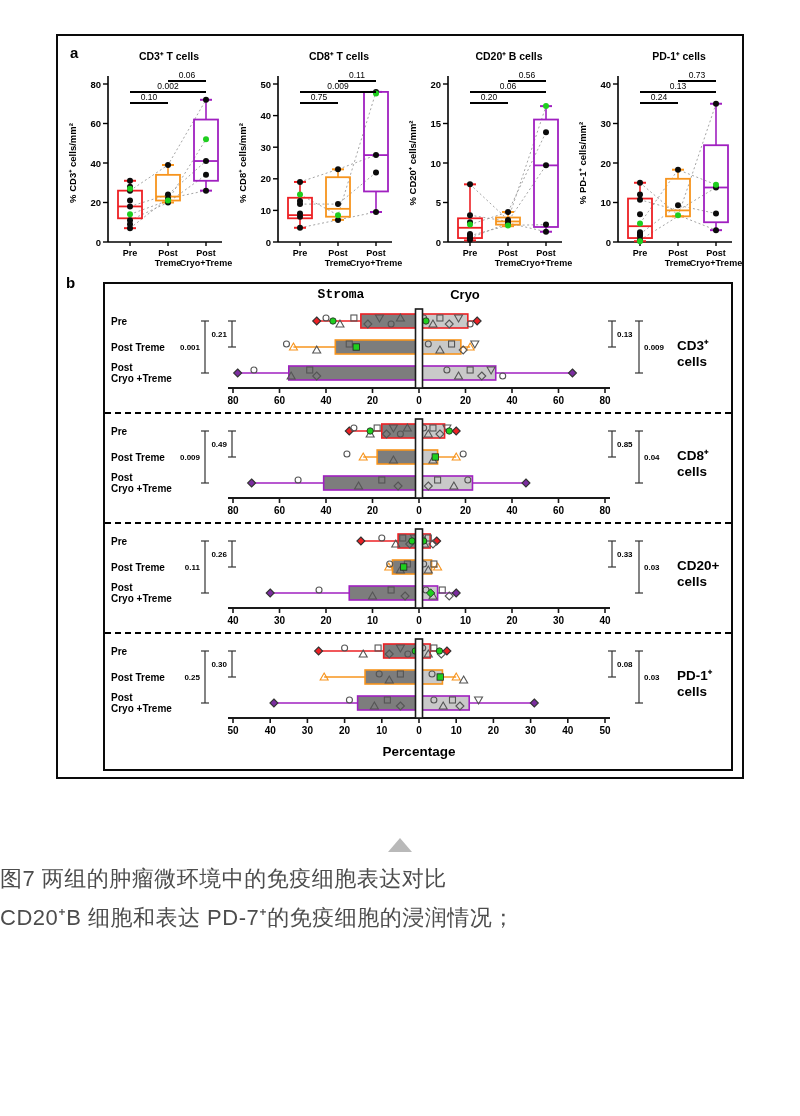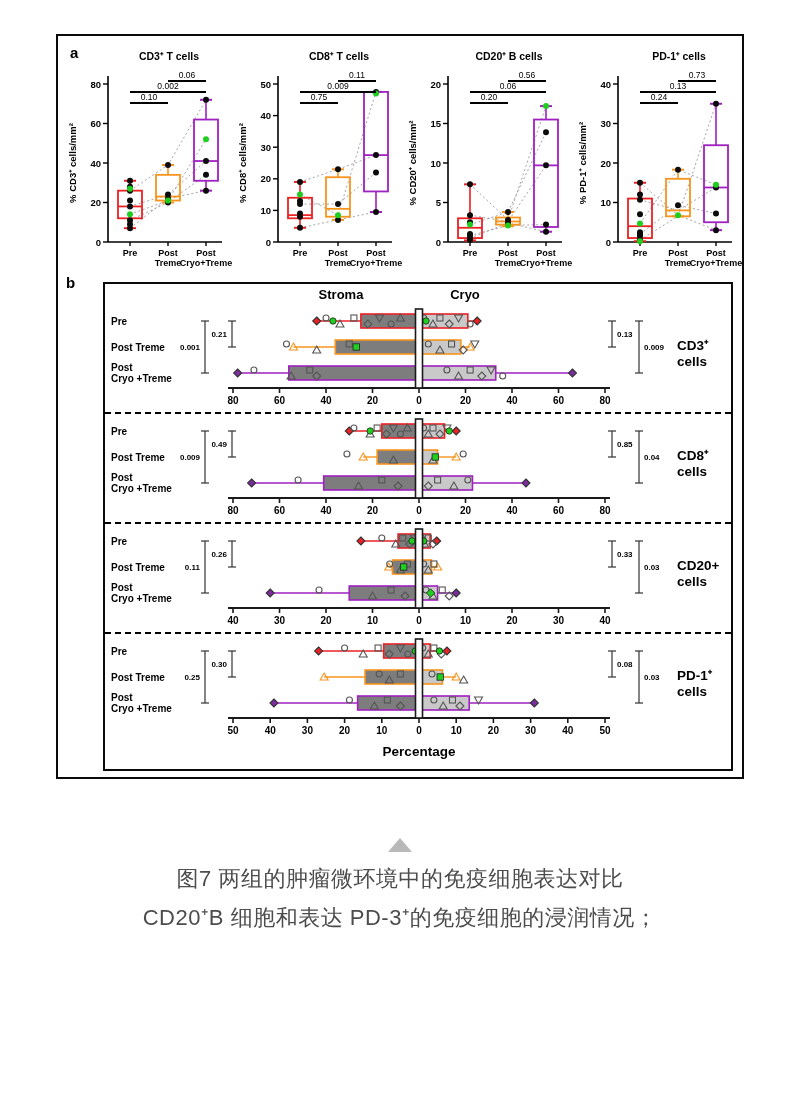--- a/index.html
+++ b/index.html
@@ -6,29 +6,29 @@
   body{width:800px;height:1116px;position:relative;font-family:"Liberation Sans",sans-serif;color:#000;}
   svg{font-family:"Liberation Sans",sans-serif;display:block;}
   .figure-box{position:absolute;left:56px;top:34px;width:684px;height:741px;border:2px solid #0a0a0a;background:#fff;}
   .panel-label{position:absolute;font-weight:bold;font-size:15px;color:#000;}
   #labelA{left:12px;top:8px;}
   #labelB{left:8px;top:238px;}
   .panel-a{position:absolute;left:6px;top:4px;display:flex;}
   .panel-b-box{position:absolute;left:45px;top:246px;width:626px;height:485px;border:2px solid #0a0a0a;background:#fff;}
   .pb-header{position:relative;height:20px;}
   .pb-header span{position:absolute;top:3px;transform:translateX(-50%);font-weight:bold;font-size:13px;}
-  .pb-header .stroma{left:236px;}
+  .pb-header .stroma{left:236px;font-family:Liberation Mono, monospace;}
   .pb-header .tumor{left:360px;}
   .pb-section{border-bottom:2px dashed #000;}
   .pb-section:last-child{border-bottom:none;}
   .pb-footer{position:relative;height:24px;}
   .pb-footer span{position:absolute;left:314px;top:2px;transform:translateX(-50%);font-weight:bold;font-size:13.5px;}
   .collapse-triangle{position:absolute;left:388px;top:838px;width:0;height:0;
     border-left:12px solid transparent;border-right:12px solid transparent;border-bottom:14px solid #b9b9b9;}
-  .caption{position:absolute;top:860px;left:0;width:800px;text-align:center;
+  .caption{position:absolute;top:860px;left:0;width:800px;text-align:left;
     font-size:22px;color:#4c4c4c;line-height:38.5px;letter-spacing:0.5px;}
 </style>
 </head>
 <body>
 
 <div class="figure-box">
   <div id="labelA" class="panel-label">a</div>
   <div id="panelA" class="panel-a">
       <svg width="170" height="240" viewBox="0 0 170 240">
         <polyline points="66,188.175 104,158.55 142,150.65" fill="none" stroke="#9a9a9a" stroke-width="0.9" stroke-dasharray="2,2.5"></polyline>
@@ -699,14 +699,14 @@
     <div class="pb-footer">
       <span>Percentage</span>
     </div>
   </div>
 </div>
 
 <div class="collapse-triangle"></div>
 
 <div class="caption">
   <div>图7 两组的肿瘤微环境中的免疫细胞表达对比</div>
-  <div>CD20⁺B 细胞和表达 PD-3⁺的免疫细胞的浸润情况；</div>
+  <div>CD20⁺B 细胞和表达 PD-7⁺的免疫细胞的浸润情况；</div>
 </div>
 
 </body></html>

